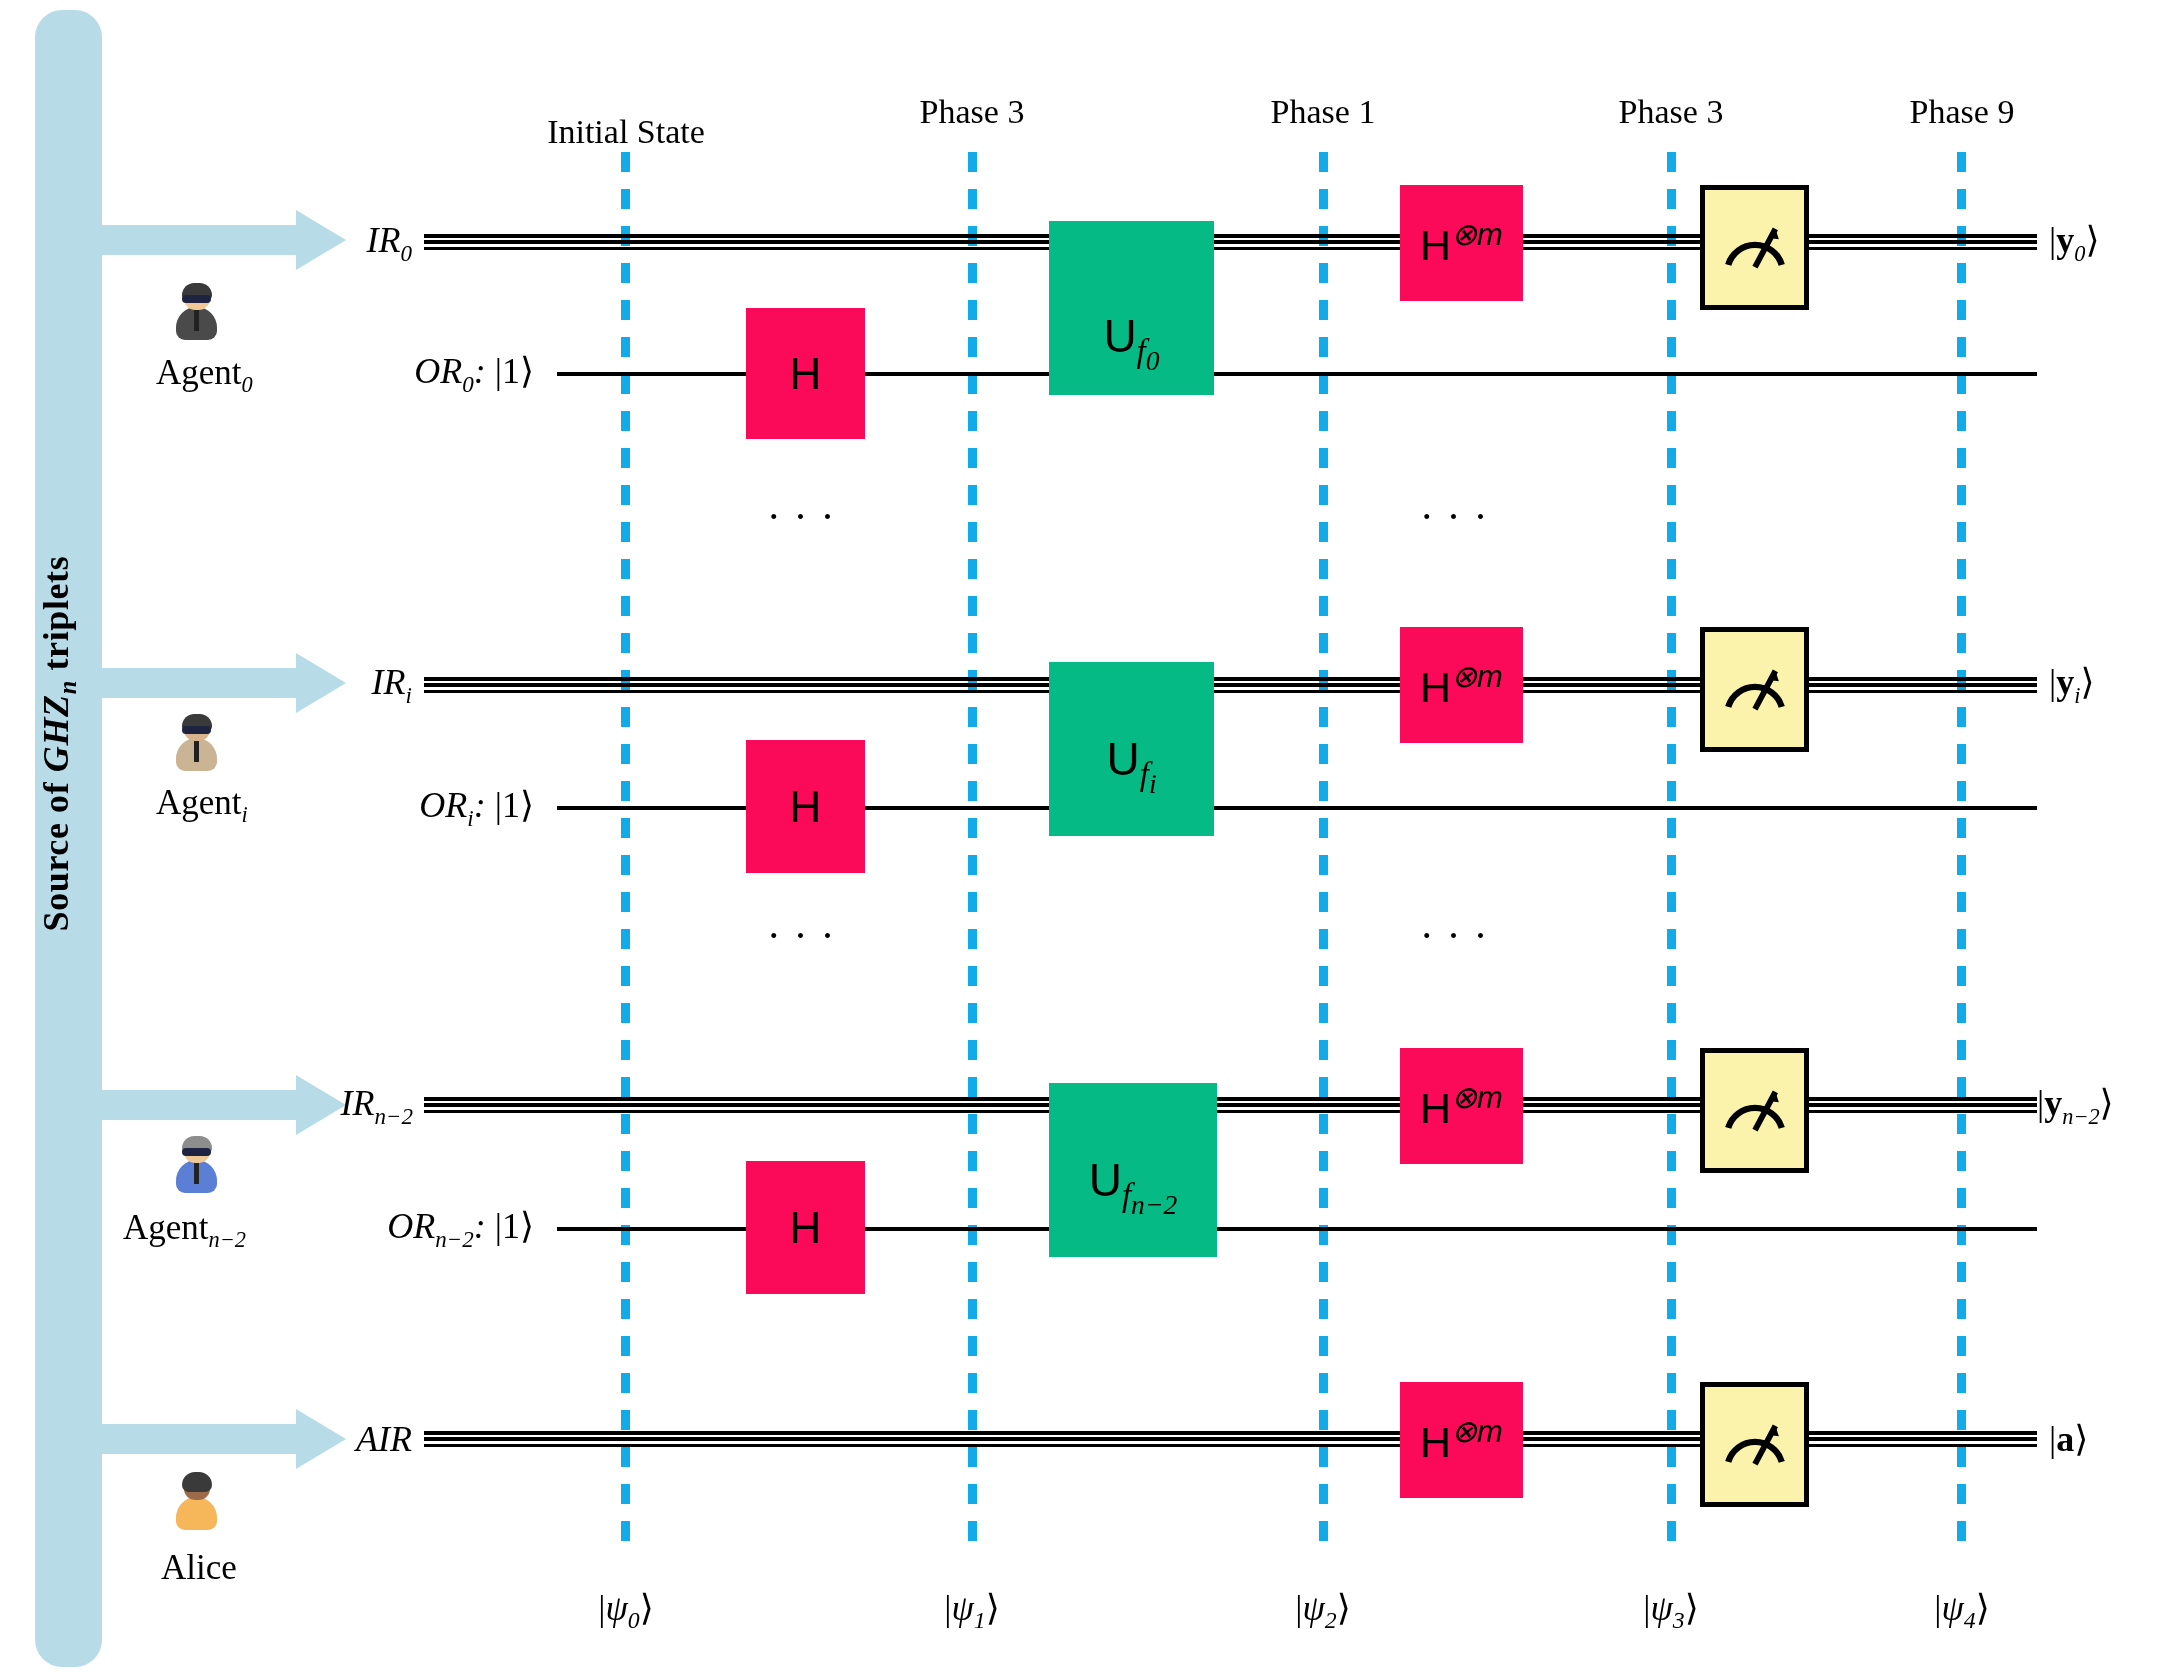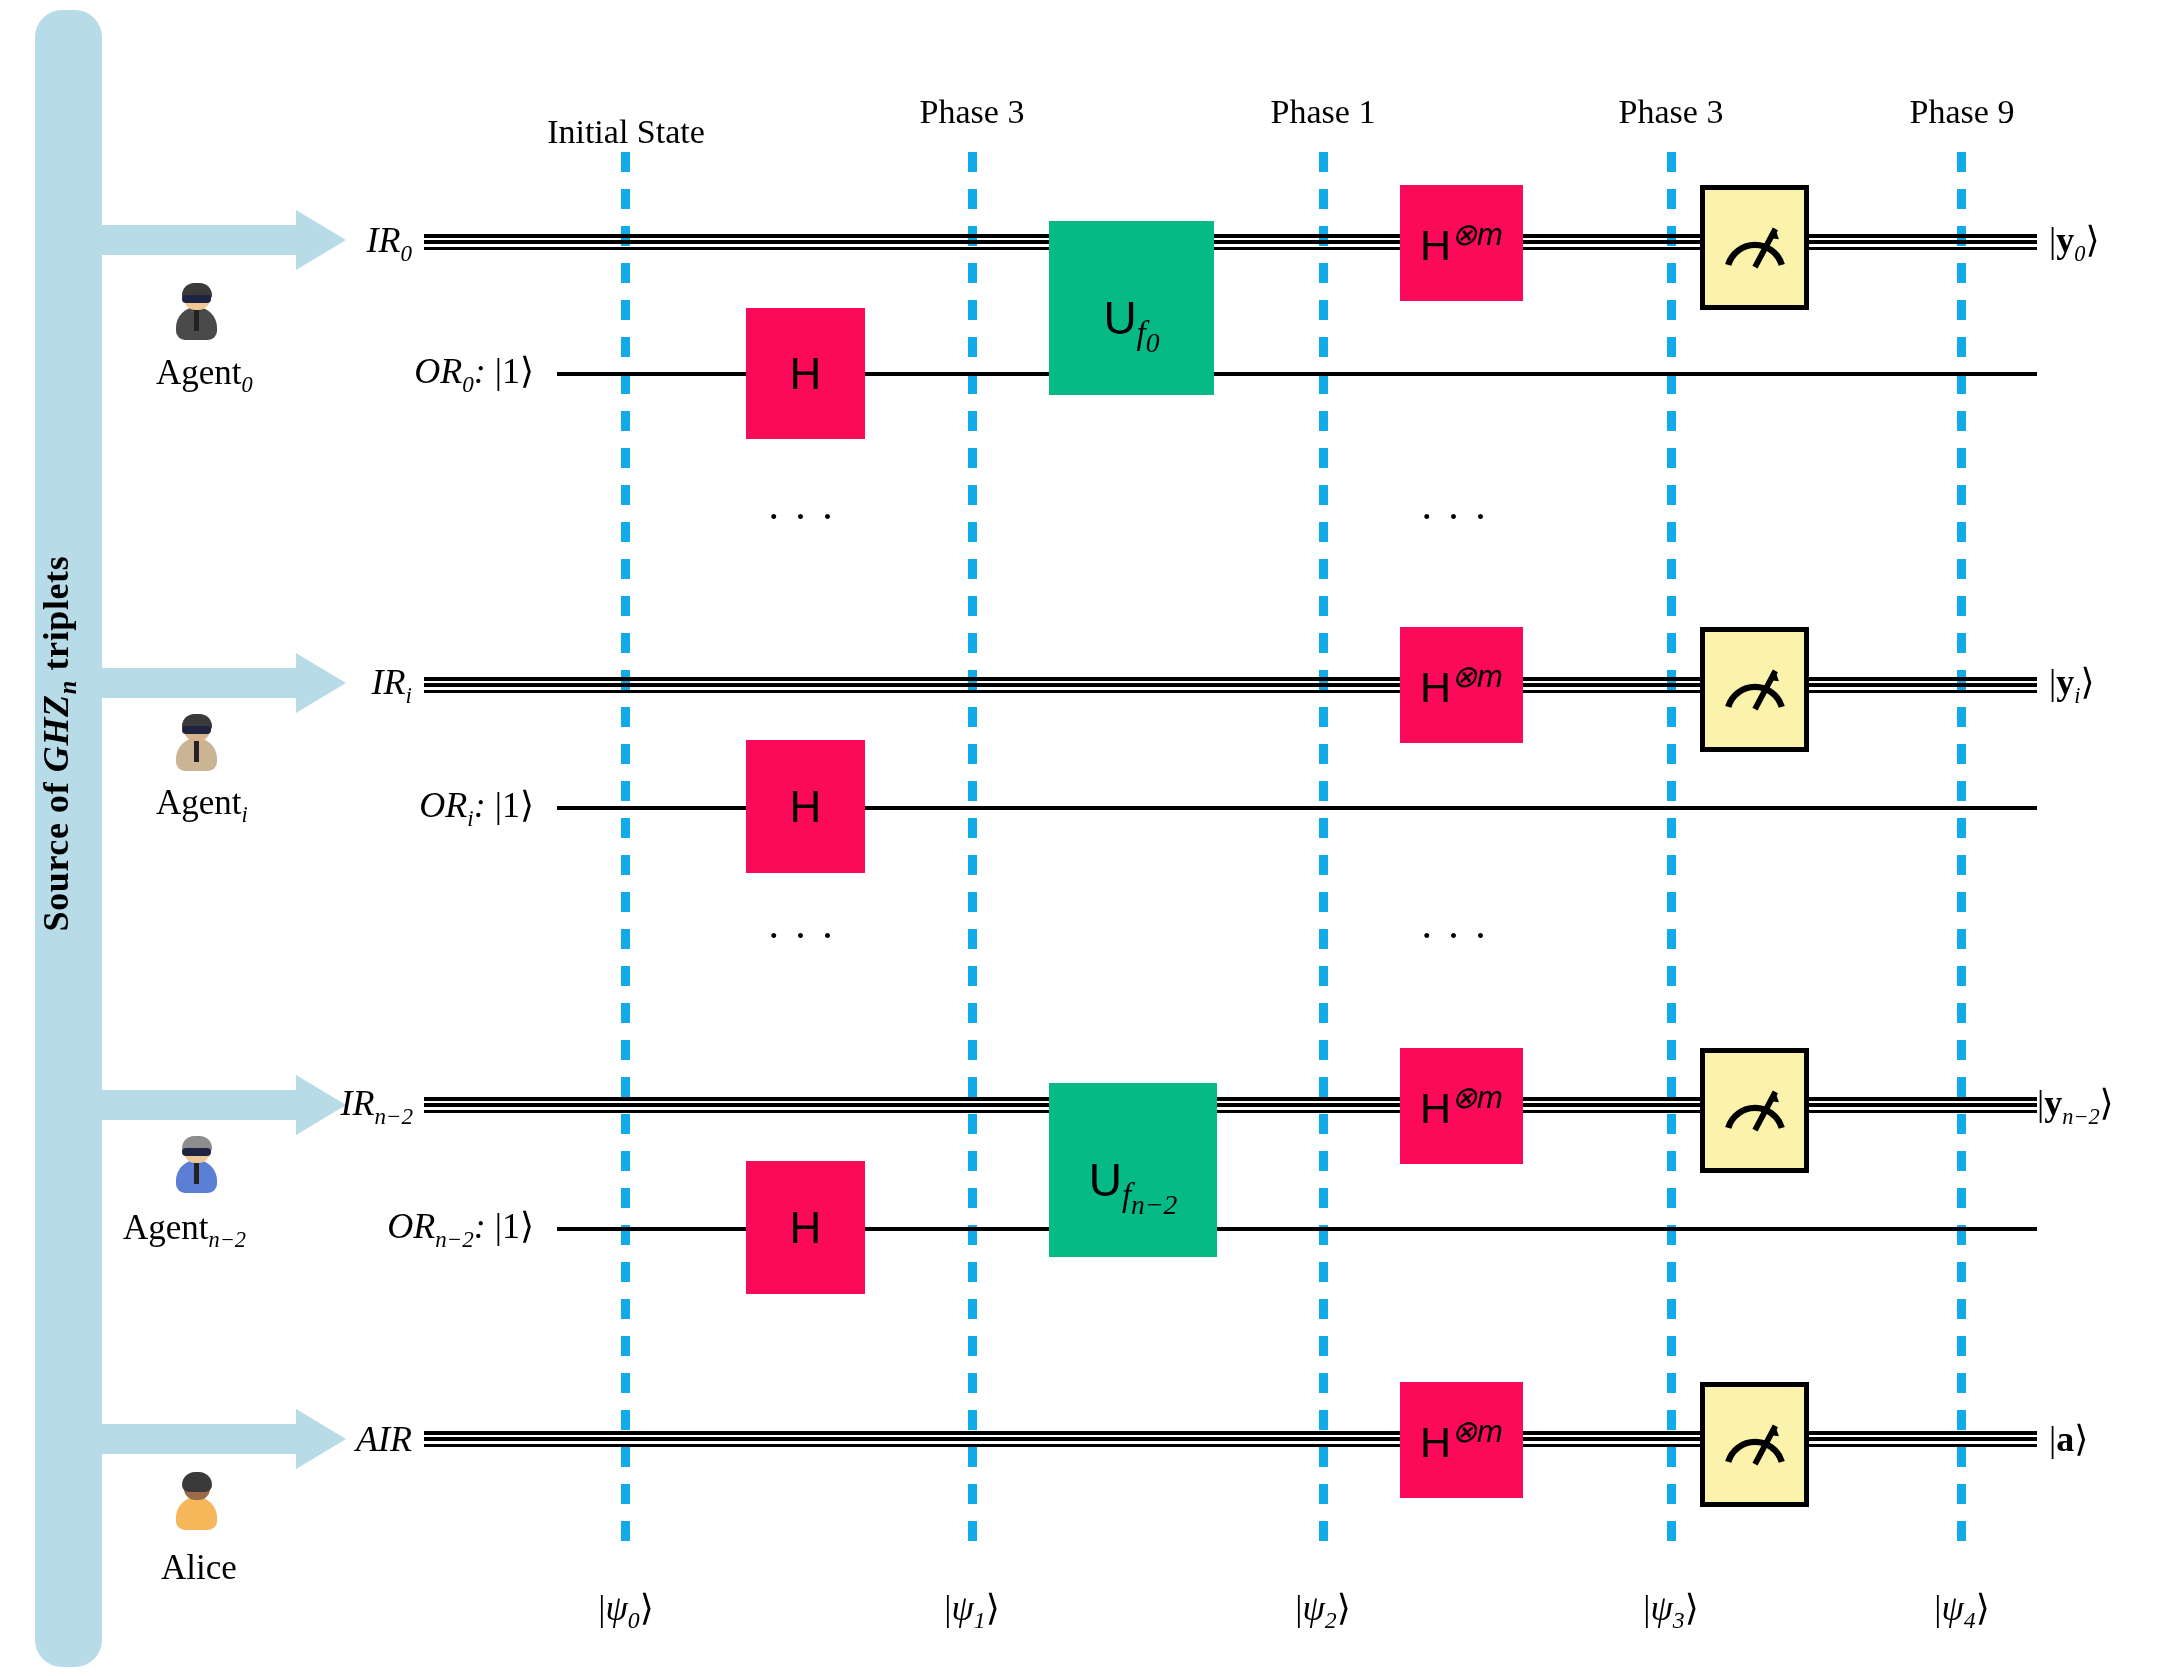--- a/index.html
+++ b/index.html
@@ -125,21 +125,21 @@
   </div>
 
   <div class="regname" style="left:290px;top:374px;width:244px;">
     <span>OR</span><sub>0</sub>:&nbsp;<span class="ket">|1⟩</span>
   </div>
   <div class="wire single" style="left:557px;top:372px;width:1480px;"></div>
 
   <div class="gate h" style="left:746px;top:308px;width:119px;height:131px;">
     <span>H</span>
   </div>
-  <div class="gate uf" style="left:1049px;top:221px;width:165px;height:174px;">
+  <div class="gate uf" style="left:1049px;top:221px;width:165px;height:174px;align-items:center;">
     <span class="inner"><span>U</span><span class="sub"><span>f</span><sub>0</sub></span></span>
   </div>
   <div class="gate hm" style="left:1400px;top:185px;width:123px;height:116px;">
     <span><span>H</span><sup>⊗m</sup></span>
   </div>
   <div class="gate meas" style="left:1700px;top:185px;width:99px;height:115px;">
     <svg width="70" height="64" viewBox="0 0 120 110">
       <path d="M14 84 A48 48 0 0 1 106 84" stroke="#000" stroke-width="11" fill="none"></path>
       <line x1="60" y1="88" x2="95" y2="22" stroke="#000" stroke-width="10"></line>
       <polygon points="95,22 84,38 101,40" fill="#000"></polygon>
@@ -177,20 +177,23 @@
   </div>
 
   <div class="regname" style="left:290px;top:808px;width:244px;">
     <span>OR</span><sub>i</sub>:&nbsp;<span class="ket">|1⟩</span>
   </div>
   <div class="wire single" style="left:557px;top:806px;width:1480px;"></div>
 
   <div class="gate h" style="left:746px;top:740px;width:119px;height:133px;">
     <span>H</span>
   </div>
+  <div class="gate uf" style="left:1049px;top:662px;width:165px;height:174px;">
+    <span class="inner"><span>U</span><span class="sub"><span>f</span><sub>i</sub></span></span>
+  </div>
   <div class="gate hm" style="left:1400px;top:627px;width:123px;height:116px;">
     <span><span>H</span><sup>⊗m</sup></span>
   </div>
   <div class="gate meas" style="left:1700px;top:627px;width:99px;height:115px;">
     <svg width="70" height="64" viewBox="0 0 120 110">
       <path d="M14 84 A48 48 0 0 1 106 84" stroke="#000" stroke-width="11" fill="none"></path>
       <line x1="60" y1="88" x2="95" y2="22" stroke="#000" stroke-width="10"></line>
       <polygon points="95,22 84,38 101,40" fill="#000"></polygon>
     </svg>
   </div>

